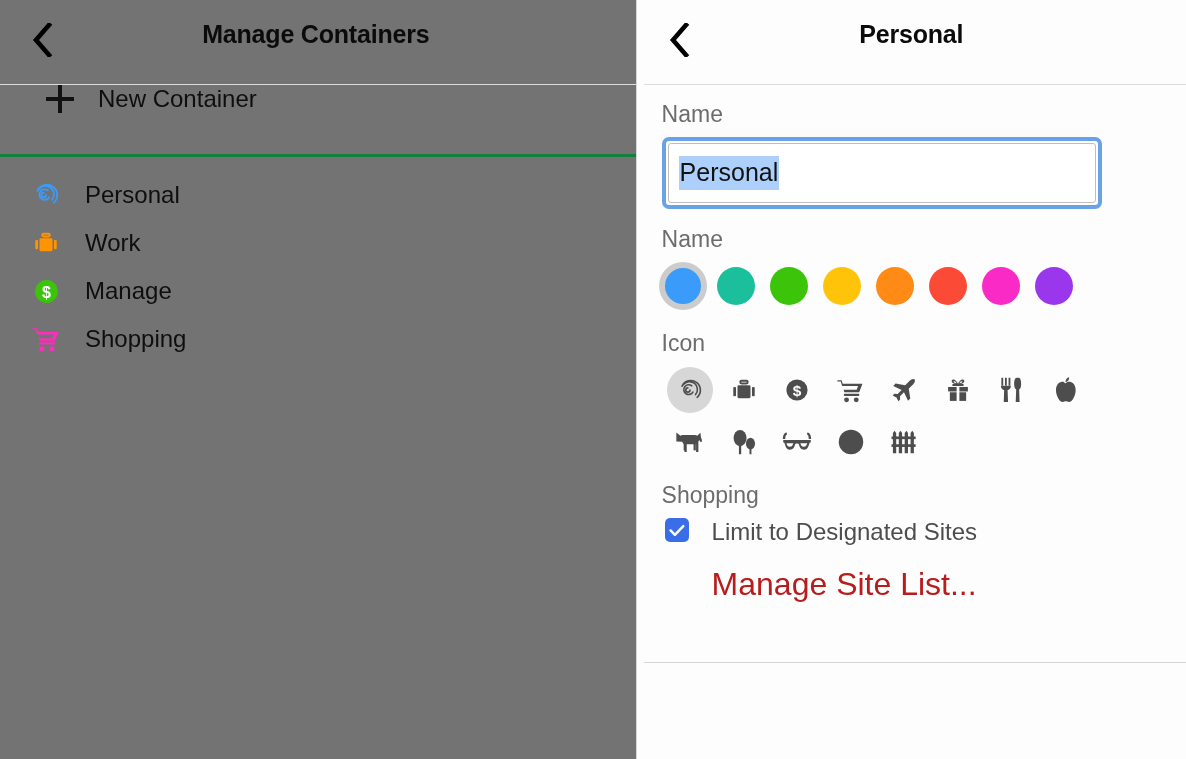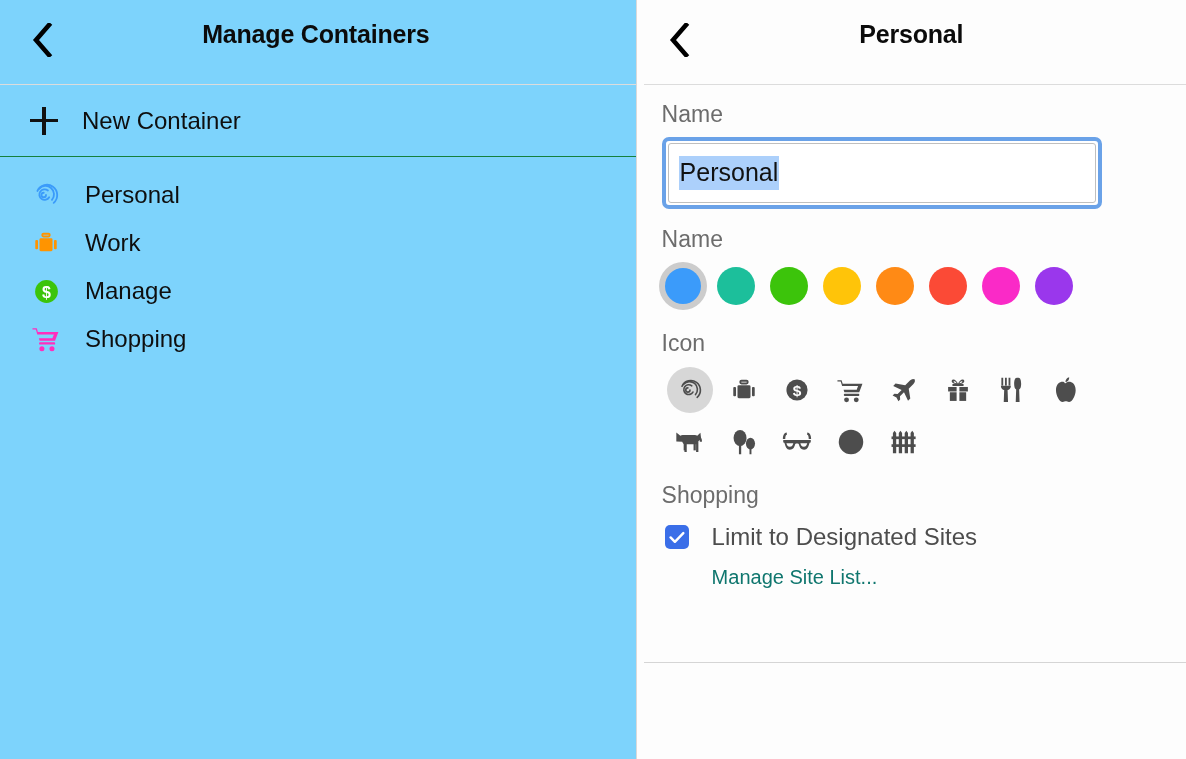--- a/index.html
+++ b/index.html
@@ -18,21 +18,21 @@
     width: 1186px;
     height: 759px;
     display: flex;
   }
 
   
   .left-panel {
     position: relative;
     width: 694px;
     height: 759px;
-    background: #7dd3fc;
+    background: #737373;
     border-right: 1px solid #d9d9d9;
     box-sizing: border-box;
   }
   .panel-header {
     position: relative;
     height: 85px;
     border-bottom: 1px solid #dcdcdc;
     box-sizing: border-box;
   }
   .back-btn {
@@ -59,25 +59,24 @@
     font-size: 25px;
     font-weight: bold;
     color: #0b0b0b;
     letter-spacing: -0.2px;
   }
   .left-panel .panel-title { padding-right: 4px; }
 
   .new-container-row {
     height: 72px;
     display: flex;
-    align-items: center;
-    border-bottom: 1px solid #15803d;
-    box-sizing: border-box;
-    cursor: pointer;
-    padding-left: 30px;
+    border-bottom: 3px solid #15803d;
+    box-sizing: border-box;
+    cursor: pointer;
+    padding-left: 46px;
   }
   .plus-icon {
     width: 28px;
     height: 28px;
     position: relative;
     flex: none;
   }
   .plus-icon::before, .plus-icon::after {
     content: "";
     position: absolute;
@@ -220,21 +219,21 @@
     border-radius: 50%;
     display: flex;
     align-items: center;
     justify-content: center;
   }
   .icon-cell.selected .icon-bubble { background: #d7d7d7; }
 
   .options-rows { margin-top: 2px; }
   .option-row {
     display: flex;
-    align-items: center;
+    align-items: flex-start;
     height: 38px;
     margin-left: 3px;
   }
   .checkbox {
     width: 24px;
     height: 24px;
     border-radius: 5px;
     background: #3a6ee8;
     display: flex;
     align-items: center;
@@ -243,22 +242,22 @@
     cursor: pointer;
   }
   .option-label {
     margin-left: 23px;
     font-size: 24px;
     color: #4d4d4d;
   }
   .manage-link {
     display: block;
     margin: 10px 0 0 50px;
-    font-size: 20px;
-    color: #0f766e;
+    font-size: 32px;
+    color: #b91c1c;
     cursor: pointer;
     text-decoration: none;
   }
 
   .footer-rule {
     position: absolute;
     left: 7px;
     right: 0;
     bottom: 96px;
     height: 1px;

